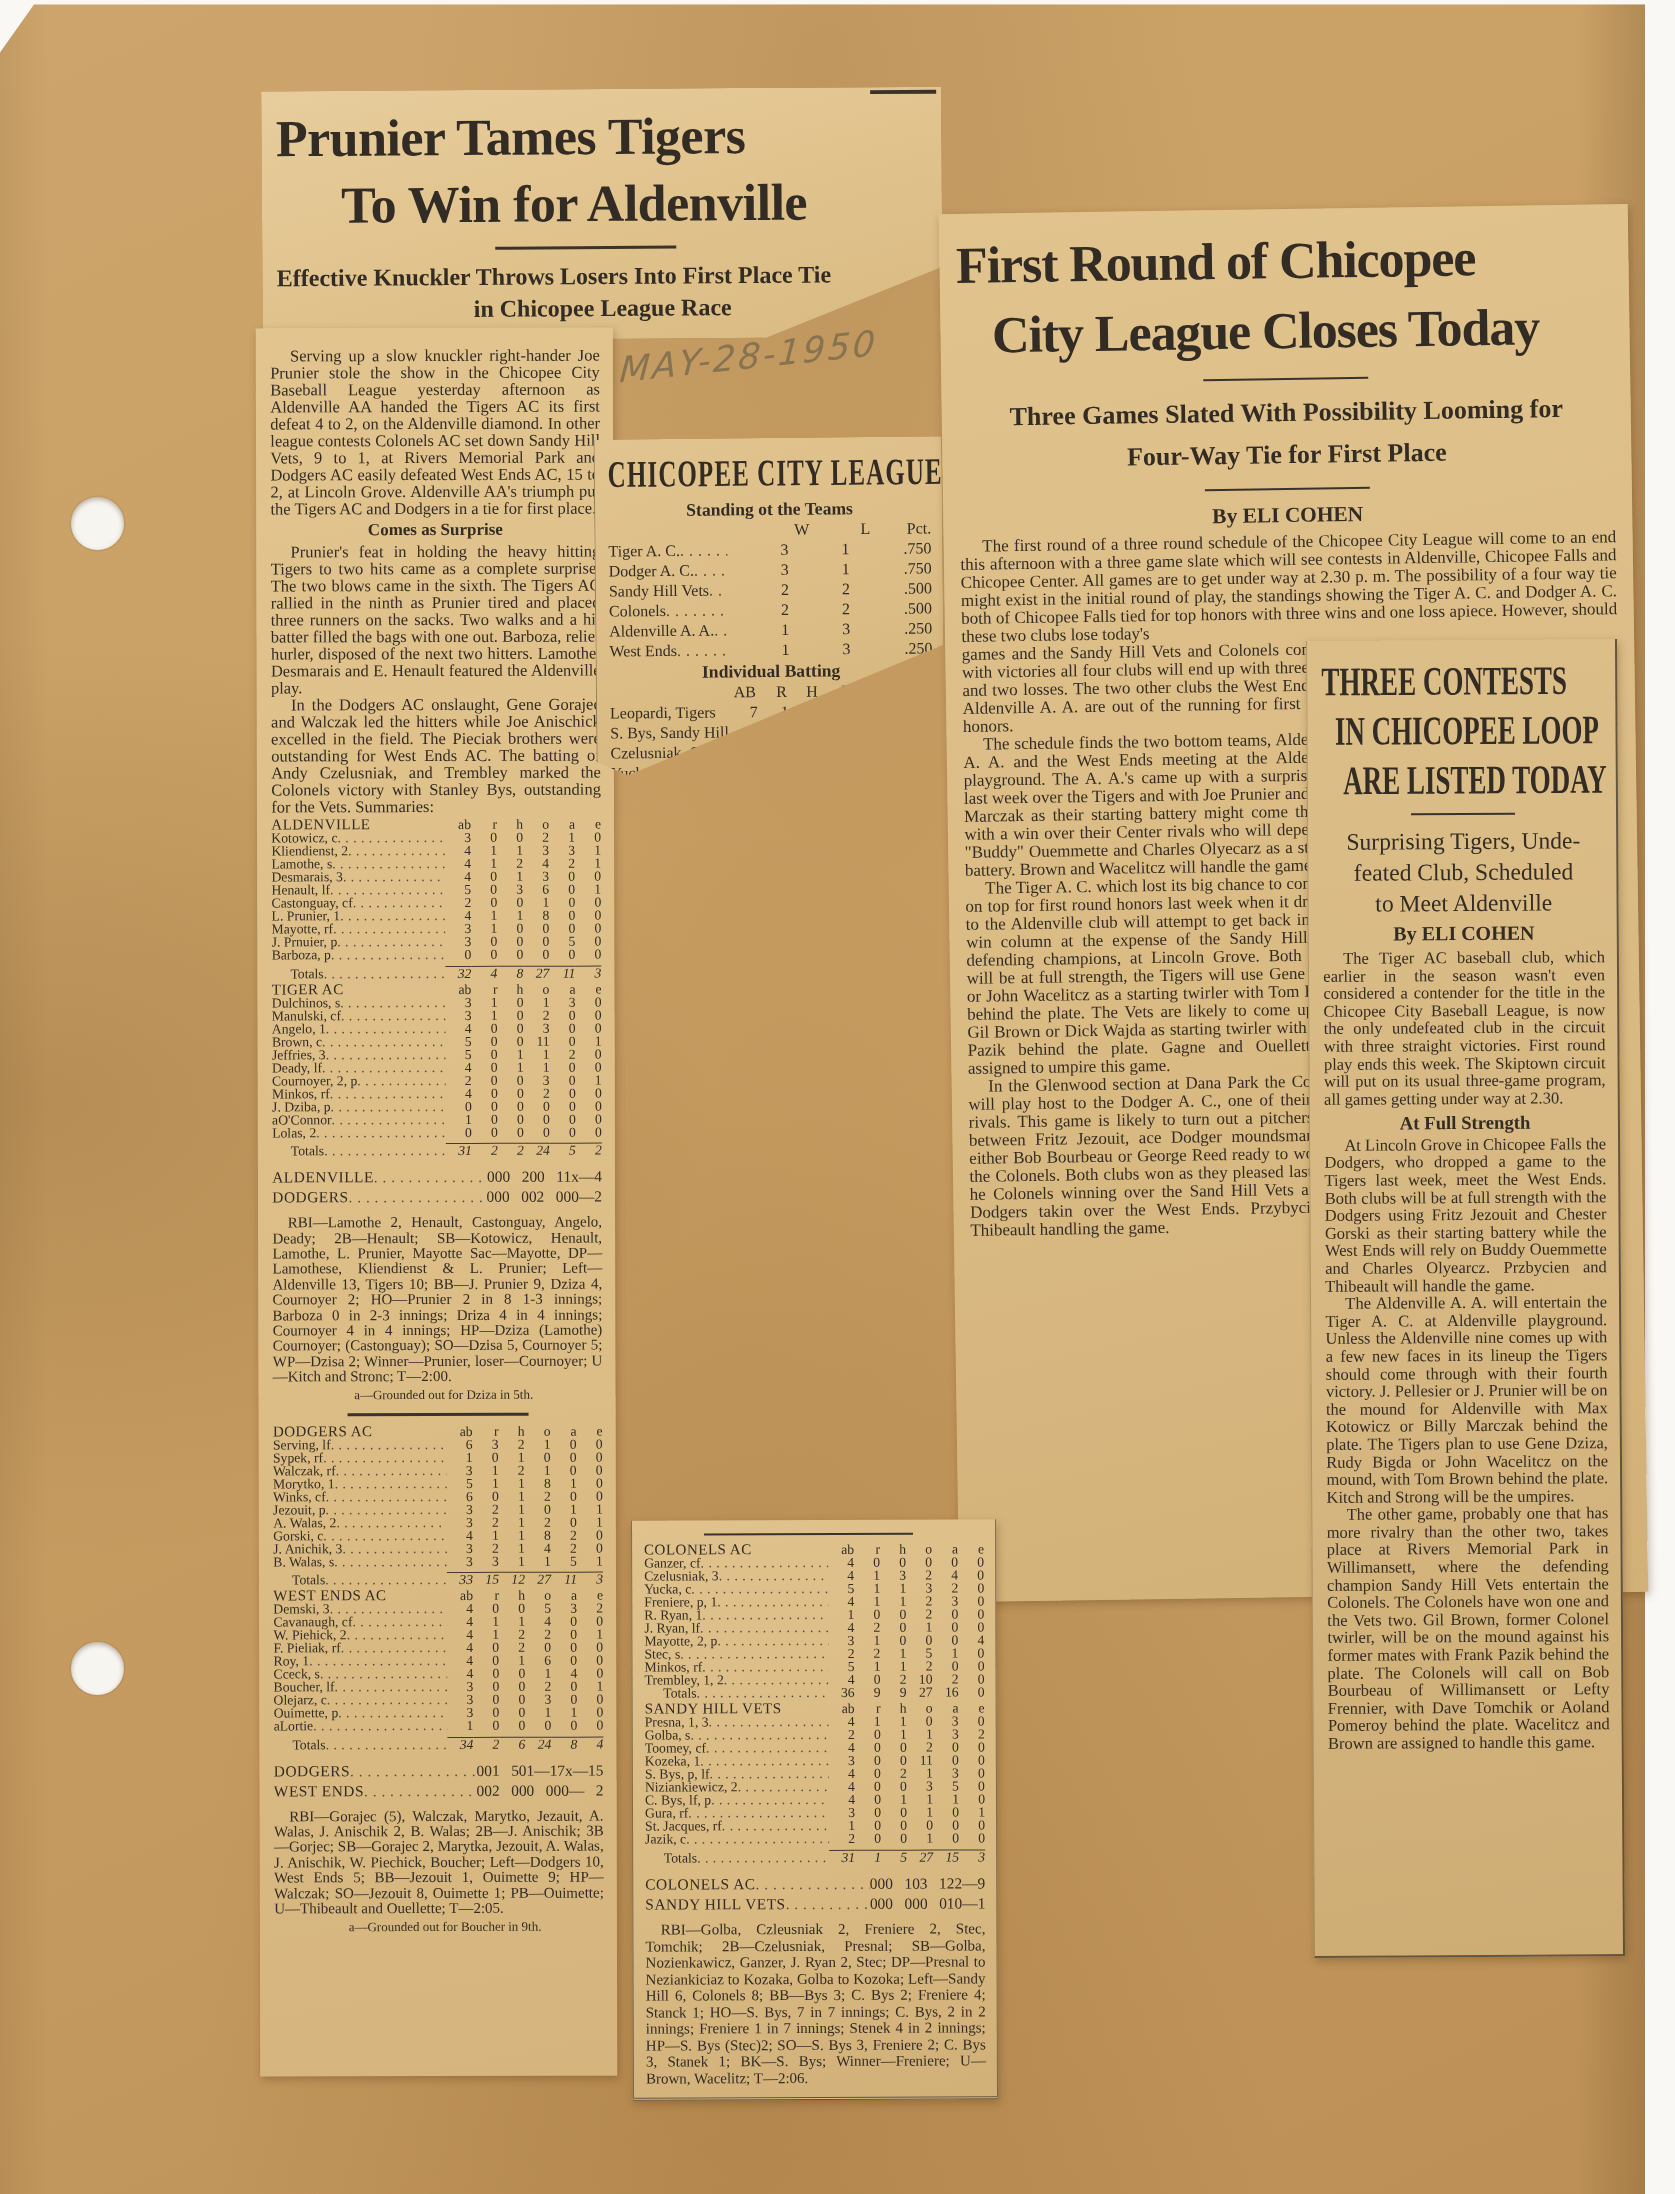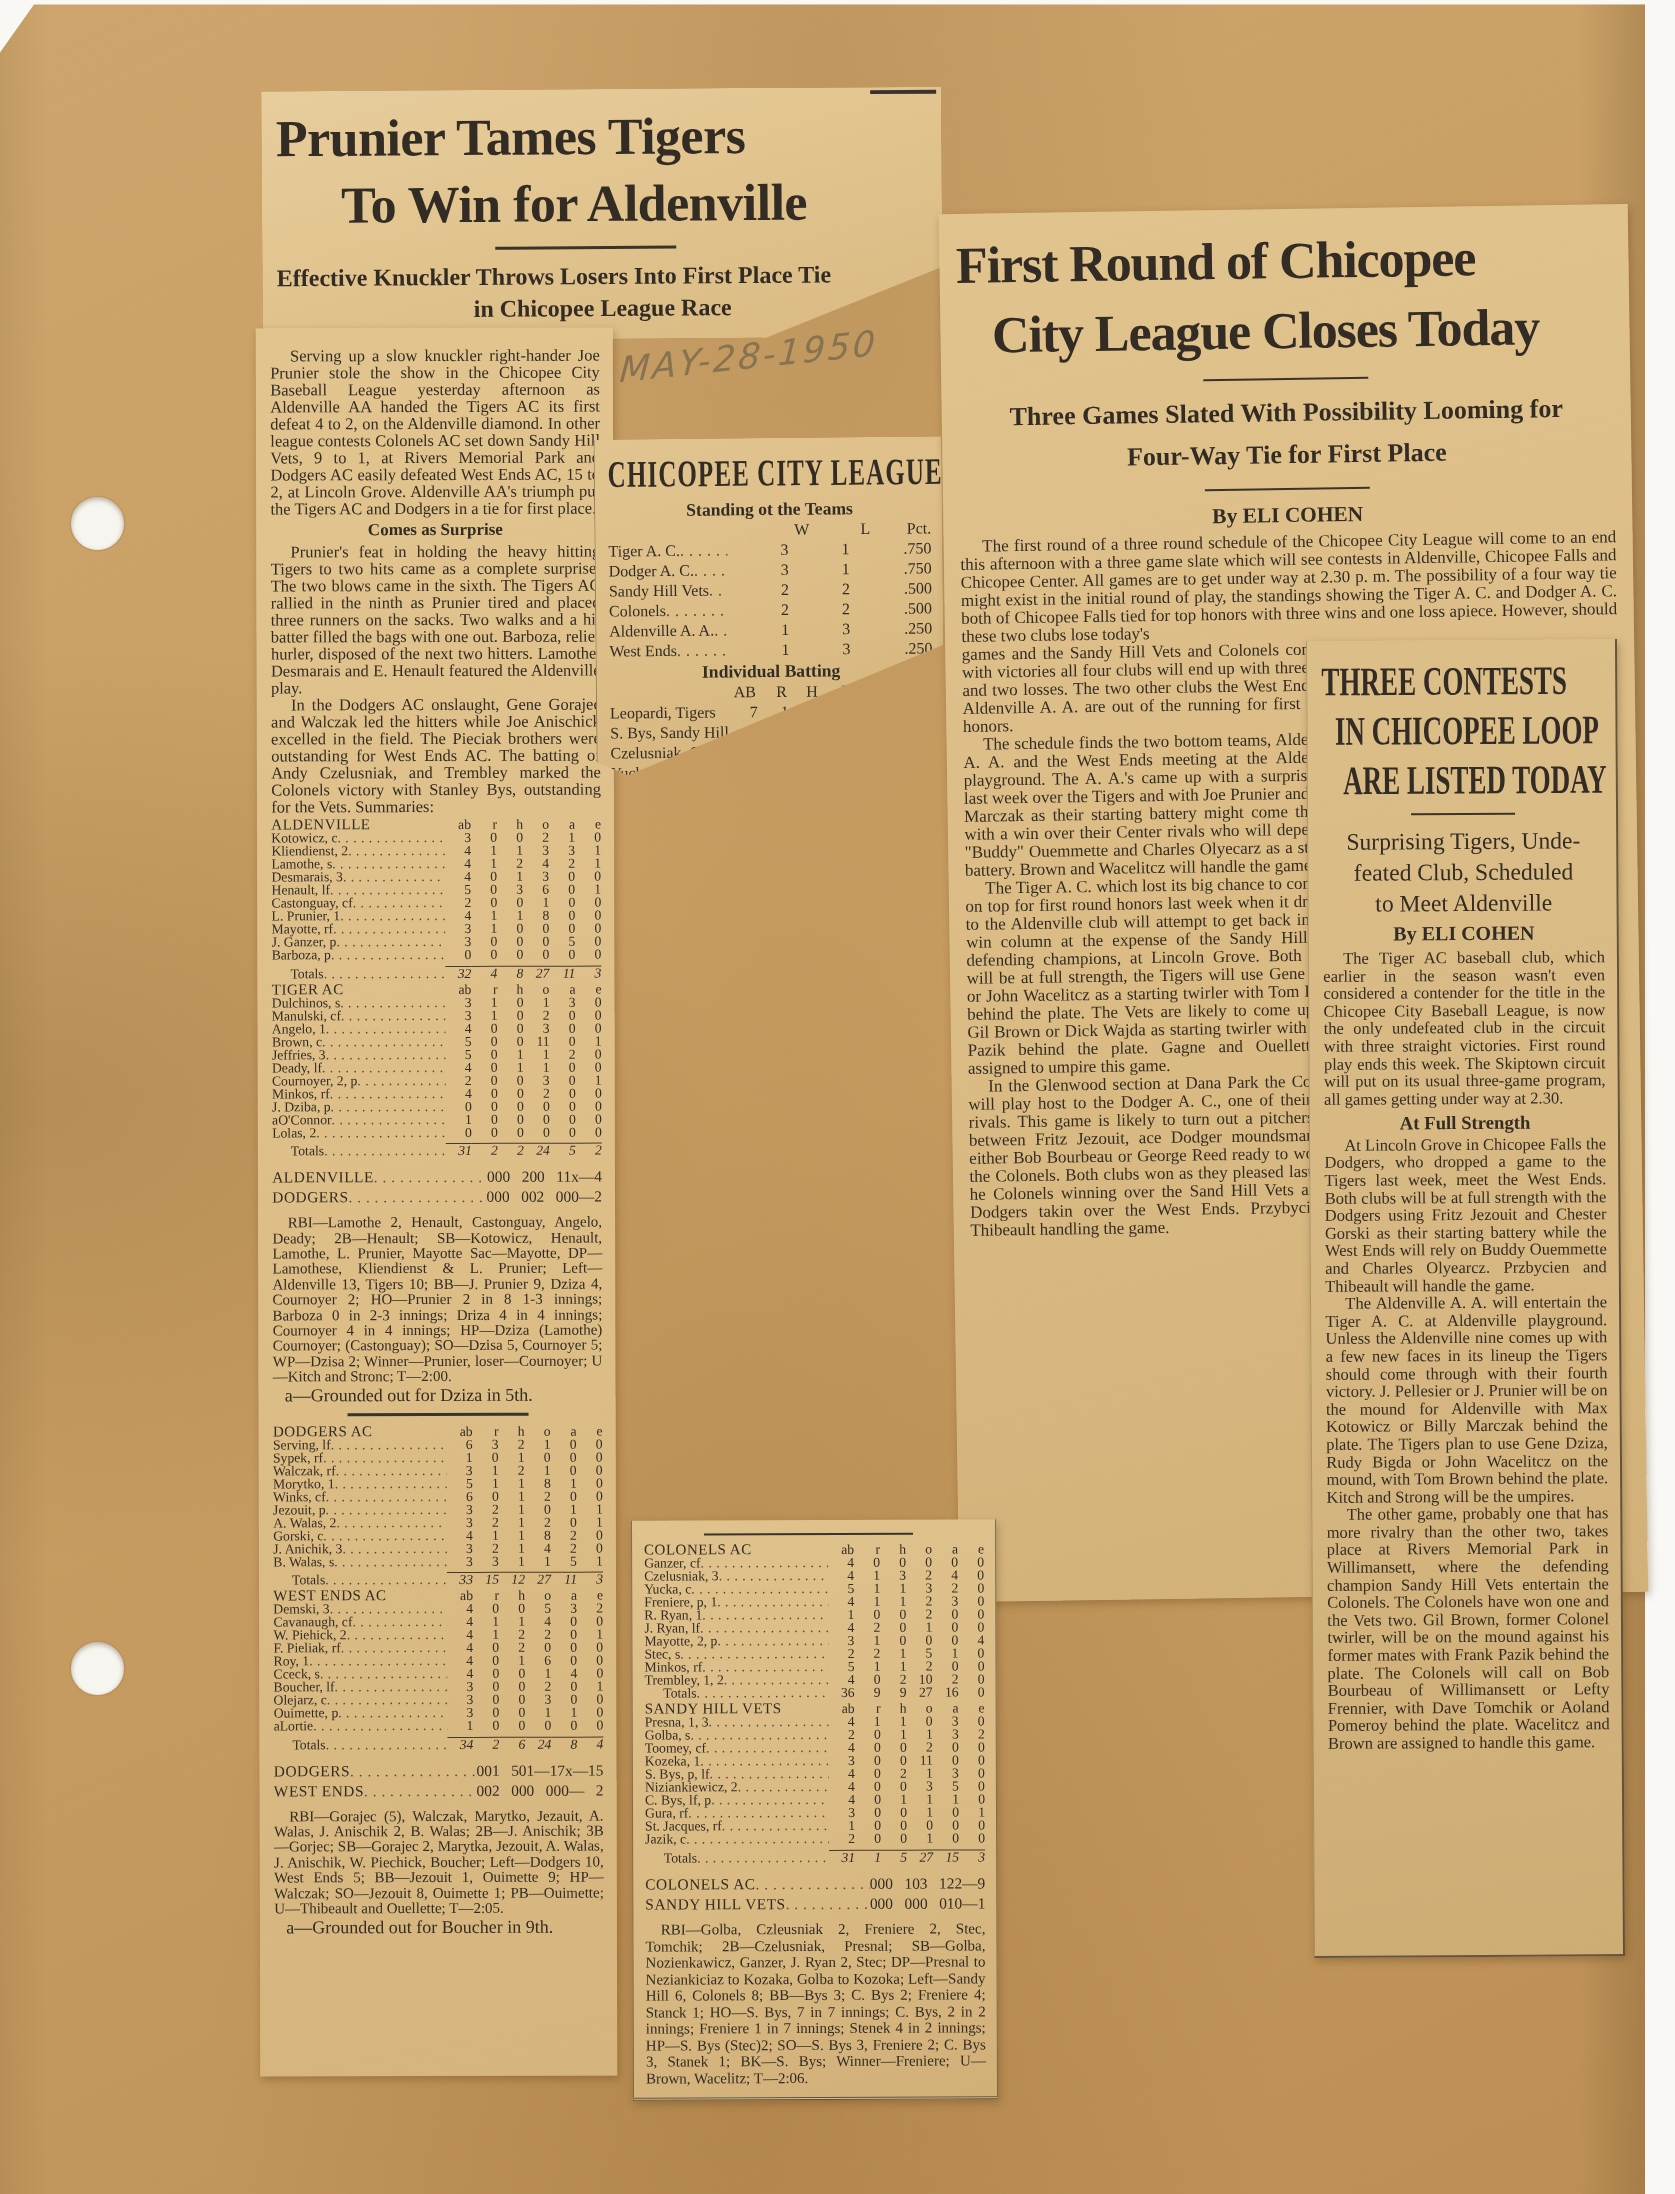--- a/index.html
+++ b/index.html
@@ -41,21 +41,21 @@
   .bs-head .v{font-weight:400;}
   .cols{display:contents;}
   .bs-tot{margin:4.4px 0 2.2px 0;}
   .bs-tot .v{border-top:1.6px solid #43392c;font-style:italic;}
   .ls{margin:10px 0 5.5px 0;}
   .ls-row{display:flex;align-items:baseline;font-size:15.4px;line-height:20px;}
   .ls-row .nm{white-space:nowrap;letter-spacing:0.5px;}
   .ls-row .dots{flex:1;overflow:hidden;white-space:nowrap;color:#55493a;}
   .ls-line{flex:none;text-align:right;white-space:pre;word-spacing:7.7px;}
   .summary{margin:7.7px 0 0 0;font-size:15px;line-height:15.4px;text-align:justify;text-indent:15.4px;}
-  .note{margin:2.2px 0 0 0;font-size:18px;line-height:16.5px;text-indent:12px;}
+  .note{margin:2.2px 0 0 0;font-size:13px;line-height:16.5px;text-indent:12px;text-align:center;}
   .divider{width:181px;height:2.7px;background:#3a332b;margin:10px auto 8.8px auto;}
   
   .clip-st{left:595px;top:438px;width:348px;height:336px;padding:13px 11px 0 13px;box-sizing:border-box;
     background:linear-gradient(160deg,#e2c490 0%,#dbbc85 60%,#d3b27a 100%);transform:rotate(-.55deg);
     clip-path:polygon(0 0,100% 0,100% 62%,9% 100%,0 96%);border-left:1.6px solid rgba(58,51,43,.45);}
   .st-title{font-size:25px;line-height:30px;font-weight:700;letter-spacing:1.1px;text-align:center;white-space:nowrap;
     transform:scaleY(1.5);transform-origin:center top;margin-bottom:16.5px;}
   .st-sub{font-size:17.6px;font-weight:700;text-align:center;line-height:22px;}
   .st-row{display:flex;align-items:baseline;font-size:16px;line-height:20px;}
   .st-row .nm{white-space:nowrap;}
@@ -219,21 +219,21 @@
             <span class="dots"></span>
             <span class="v">3</span>
             <span class="v">1</span>
             <span class="v">0</span>
             <span class="v">0</span>
             <span class="v">0</span>
             <span class="v">0</span>
           </div>
 
           <div class="bs-row">
-            <span class="nm">J. Ganzer, p</span>
+            <span class="nm">J. Prnuier, p</span>
             <span class="dots"></span>
             <span class="v">3</span>
             <span class="v">0</span>
             <span class="v">0</span>
             <span class="v">0</span>
             <span class="v">5</span>
             <span class="v">0</span>
           </div>
 
           <div class="bs-row">

